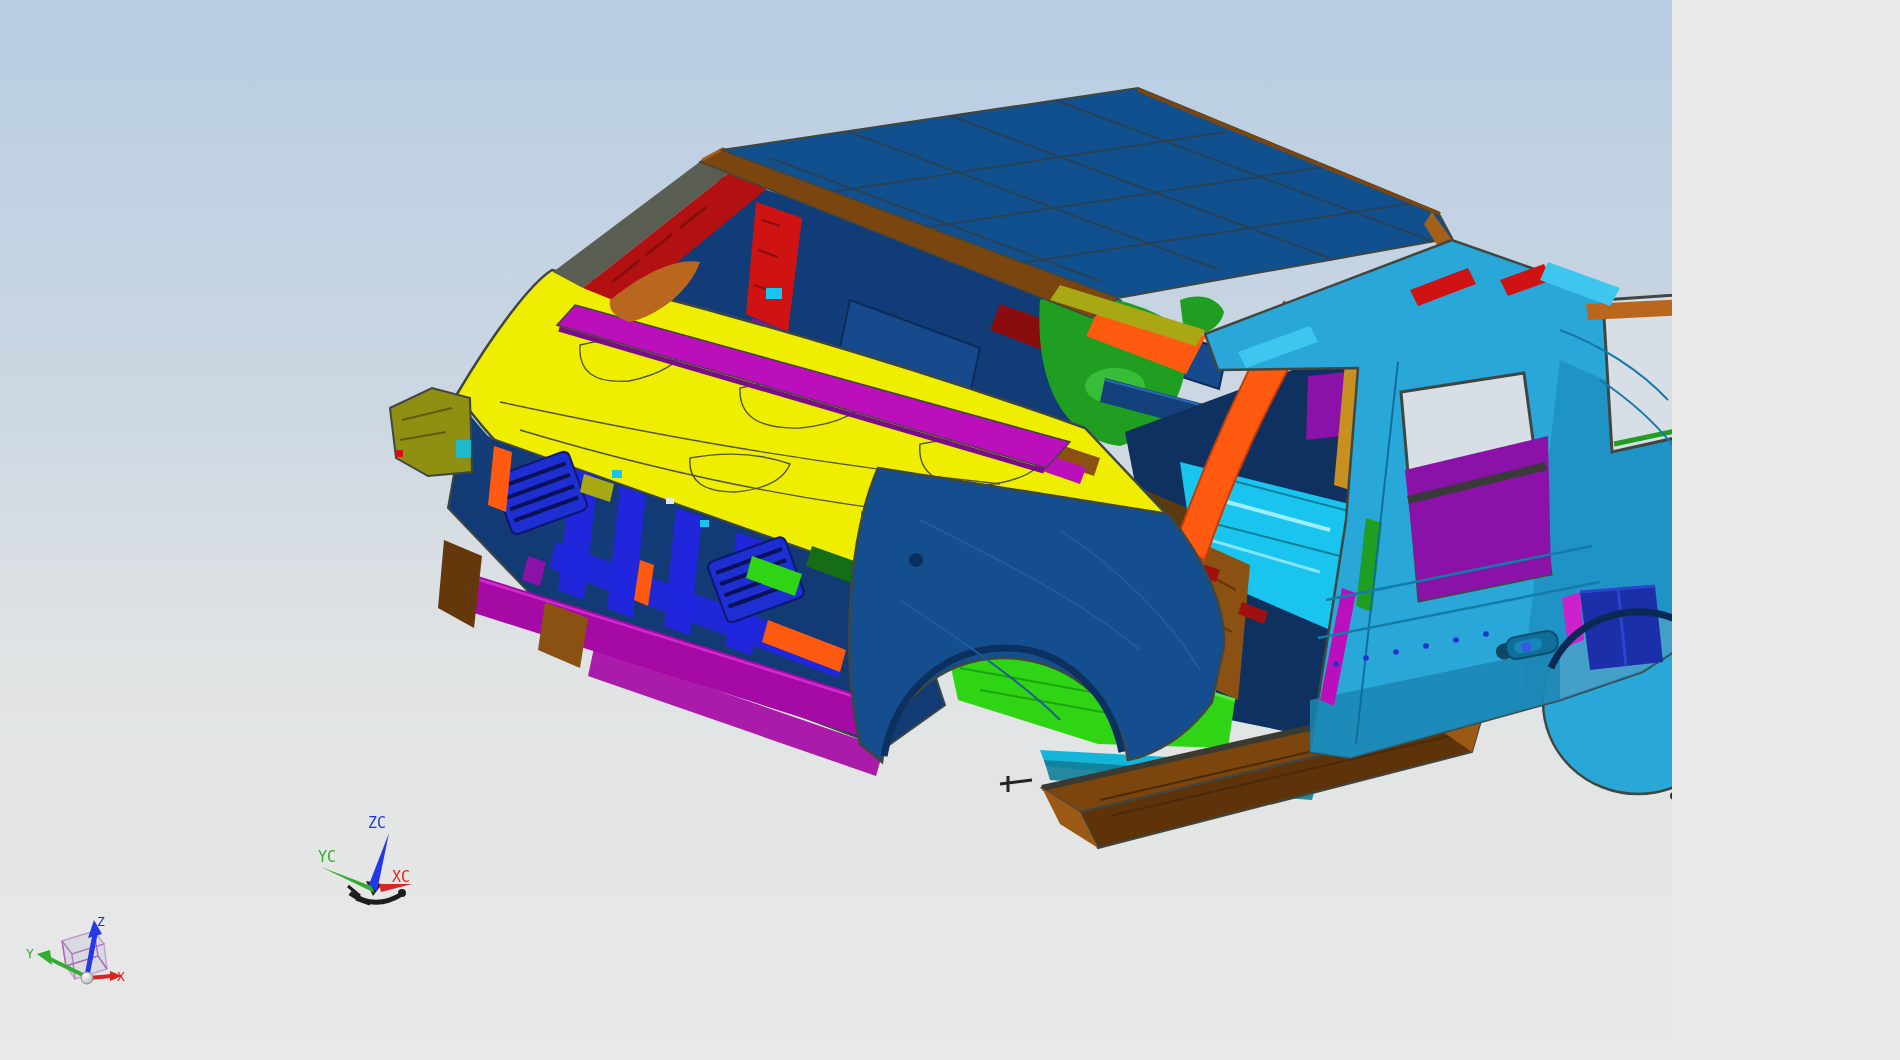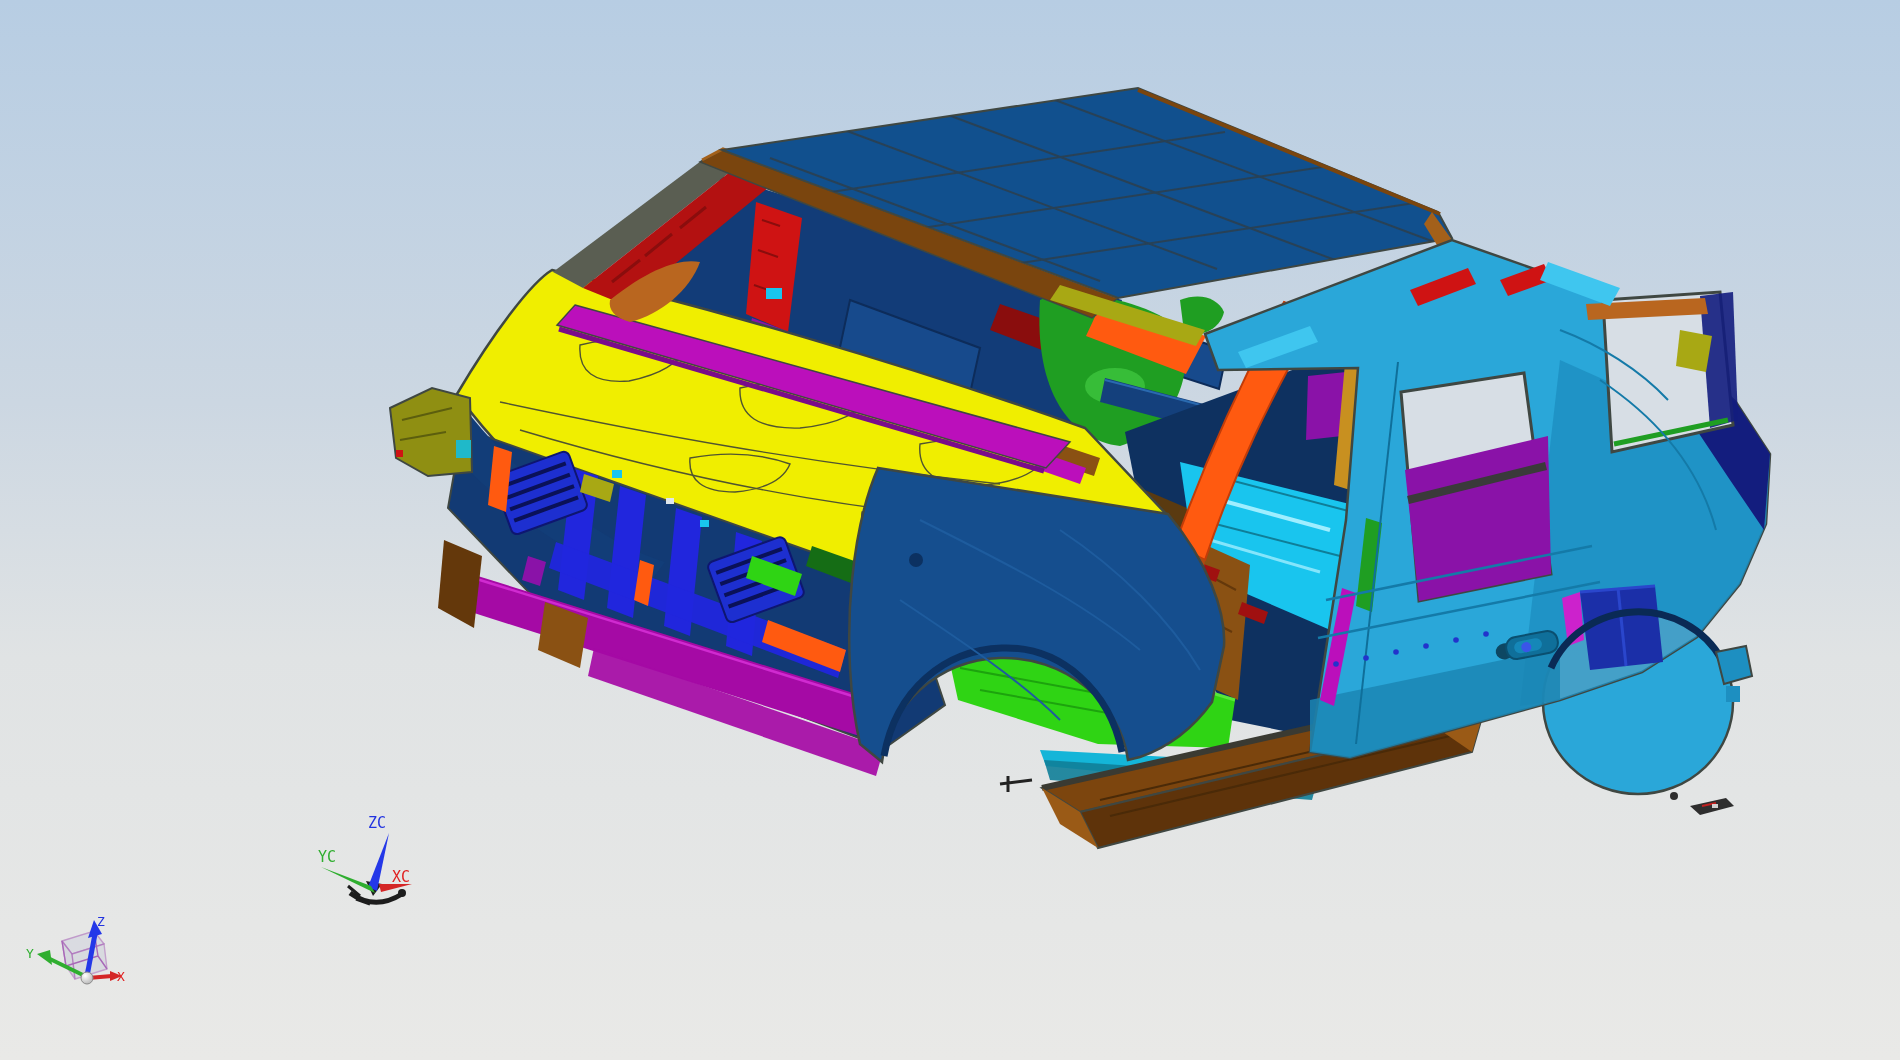--- a/index.html
+++ b/index.html
@@ -1,16 +1,16 @@
 <!DOCTYPE html>
 <html><head>
 <meta charset="utf-8">
 <style>
   html,body{margin:0;padding:0;background:#e9e9e7;}
-  #stage{width:1900px;height:1060px;position:relative;overflow:hidden;}
+  #stage{width:1672px;height:1060px;position:relative;overflow:hidden;}
   svg{display:block;}
   text.lbl{font-family:"DejaVu Sans Mono","Liberation Mono",monospace;font-weight:500;}
   text.lbl-wcs{font-size:15px;}
   text.lbl-triad{font-size:13px;}
 </style>
 </head>
 <body>
 
 <div id="stage">
 <svg width="1900" height="1060" viewBox="0 0 1900 1060" xmlns="http://www.w3.org/2000/svg">

